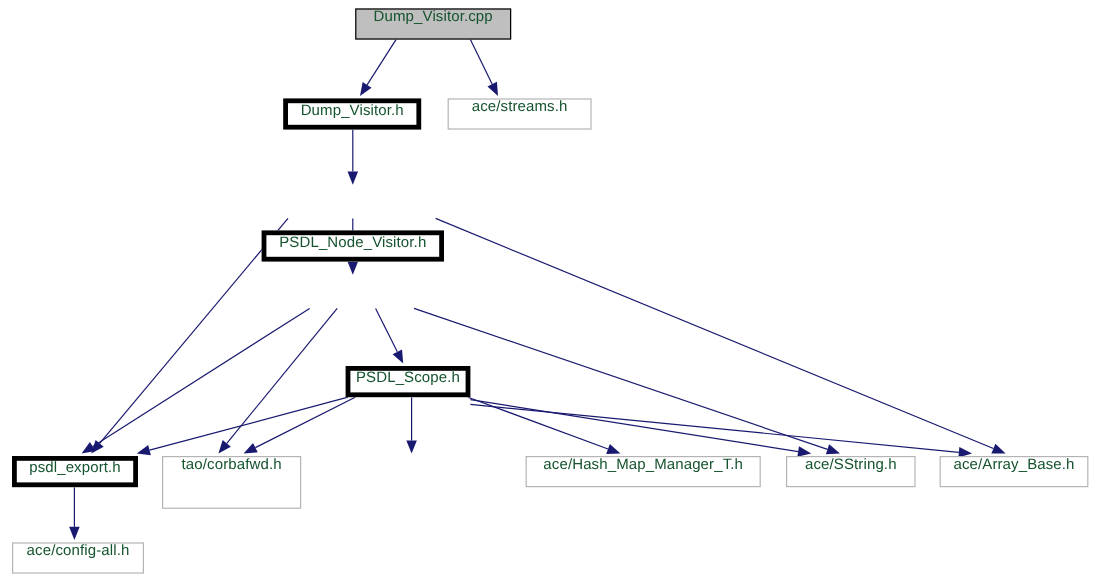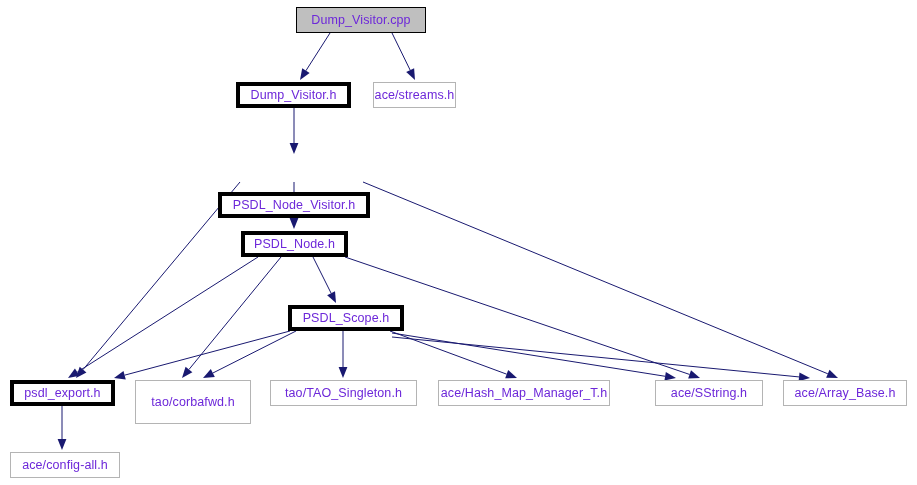--- a/index.html
+++ b/index.html
@@ -22,27 +22,27 @@
     left: 0;
     top: 0;
     width: 917px;
     height: 485px;
     pointer-events: none;
   }
   .node {
     position: absolute;
     box-sizing: border-box;
     display: flex;
-    align-items: center;
+    align-items: flex-start;
     justify-content: center;
     background: #ffffff;
     border: 1px solid #b4b4b4;
     font-size: 12.5px;
     line-height: 1;
-    color: #6d28d9;
+    color: #14532d;
     white-space: nowrap;
     letter-spacing: 0.1px;
   }
   .node.internal {
     border: 4px solid #c4b5fd;
   }
   .node.current {
     border: 1px solid #000000;
     background: #bfbfbf;
   }
@@ -91,42 +91,36 @@
       <polygon points="810,378 798.6230183801163,381.30519125329033 799.4820538247116,372.54722013522144" fill="#191970"></polygon>
       <line x1="62" y1="406" x2="62" y2="439" stroke="#191970" stroke-width="1"></line>
       <polygon points="62,450 57.6,439 66.4,439" fill="#191970"></polygon>
     </svg>
 <div class="node current" style="left: 296px; top: 7px; width: 130px; height: 26px; background: rgb(191, 191, 191); border-color: rgb(0, 0, 0);">
       <span class="node-label">Dump_Visitor.cpp</span>
     </div>
     <div class="node internal" style="left: 236px; top: 82px; width: 115px; height: 26px; border-color: rgb(0, 0, 0);">
       <span class="node-label">Dump_Visitor.h</span>
     </div>
-    <div class="node external" style="left: 373px; top: 82px; width: 83px; height: 26px; border-color: rgb(180, 180, 180);">
+    <div class="node external" style="left: 373px; top: 82px; width: 120px; height: 26px; border-color: rgb(180, 180, 180);">
       <span class="node-label">ace/streams.h</span>
     </div>
     <div class="node internal" style="left: 218px; top: 156px; width: 152px; height: 26px; border-color: rgb(0, 0, 0); margin-top: 36px;">
       <span class="node-label">PSDL_Node_Visitor.h</span>
     </div>
-    <div class="node internal" style="left: 241px; top: 231px; width: 107px; height: 26px; border-color: rgb(0, 0, 0);">
-      <span class="node-label">PSDL_Node.h</span>
-    </div>
-    <div class="node internal" style="left: 288px; top: 305px; width: 116px; height: 26px; border-color: rgb(0, 0, 0);">
+    <div class="node internal" style="left: 288px; top: 305px; width: 104px; height: 26px; border-color: rgb(0, 0, 0);">
       <span class="node-label">PSDL_Scope.h</span>
     </div>
     <div class="node internal" style="left: 10px; top: 380px; width: 105px; height: 26px; border-color: rgb(0, 0, 0);">
       <span class="node-label">psdl_export.h</span>
     </div>
     <div class="node external" style="left: 135px; top: 380px; width: 116px; height: 44px; border-color: rgb(180, 180, 180);">
       <span class="node-label">tao/corbafwd.h</span>
     </div>
-    <div class="node external" style="left: 270px; top: 380px; width: 147px; height: 26px; border-color: rgb(180, 180, 180);">
-      <span class="node-label">tao/TAO_Singleton.h</span>
-    </div>
-    <div class="node external" style="left: 438px; top: 380px; width: 172px; height: 26px; border-color: rgb(180, 180, 180);">
+    <div class="node external" style="left: 438px; top: 380px; width: 196px; height: 26px; border-color: rgb(180, 180, 180);">
       <span class="node-label">ace/Hash_Map_Manager_T.h</span>
     </div>
     <div class="node external" style="left: 655px; top: 380px; width: 108px; height: 26px; border-color: rgb(180, 180, 180);">
       <span class="node-label">ace/SString.h</span>
     </div>
     <div class="node external" style="left: 783px; top: 380px; width: 124px; height: 26px; border-color: rgb(180, 180, 180);">
       <span class="node-label">ace/Array_Base.h</span>
     </div>
     <div class="node external" style="left: 10px; top: 452px; width: 110px; height: 26px; border-color: rgb(180, 180, 180);">
       <span class="node-label">ace/config-all.h</span>

